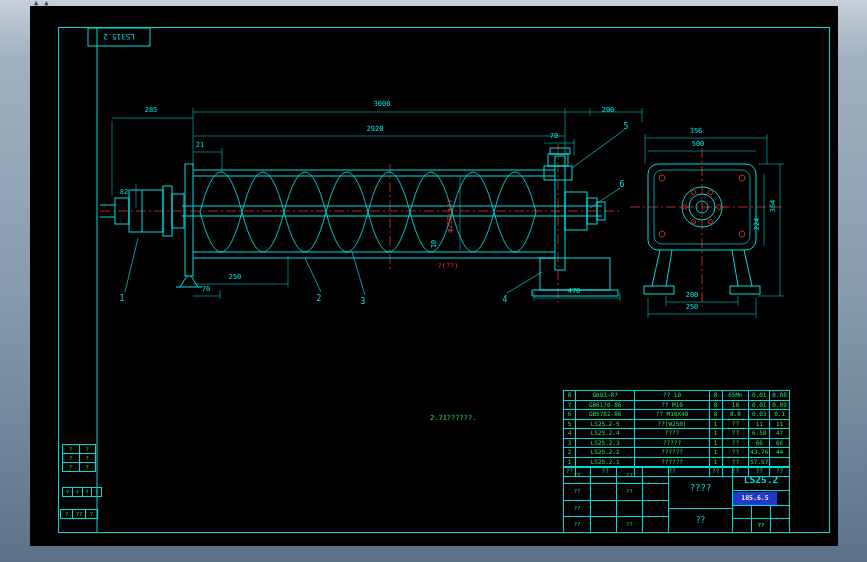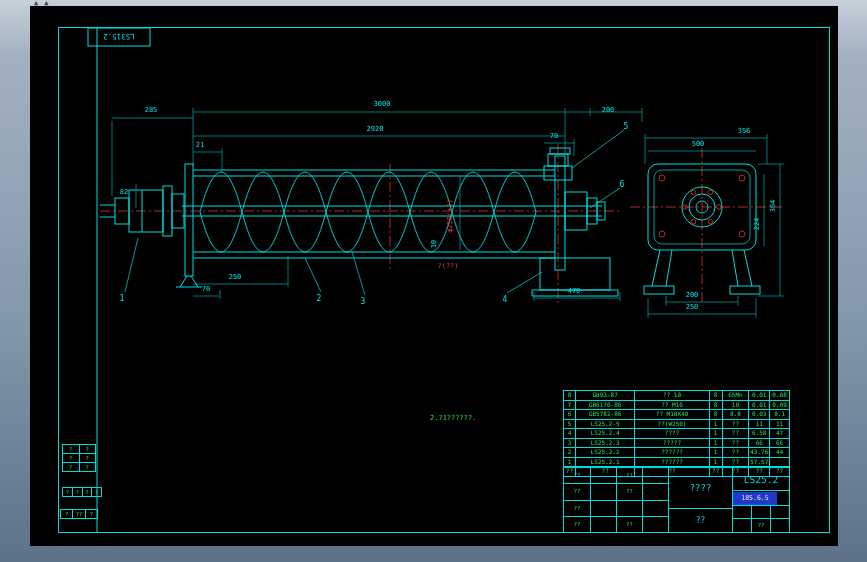--- a/index.html
+++ b/index.html
@@ -33,21 +33,21 @@
   .tblock{position:absolute;left:533px;top:461px;width:227px;height:66px;border:1px solid var(--cyan);box-sizing:border-box;display:flex;}
   .tb-left{width:104px;border-right:1px solid var(--cyan);display:flex;flex-direction:column;}
   .tb-lrow{flex:1;display:flex;border-top:1px solid var(--cyan);}
   .tb-lrow:first-child{border-top:none;}
   .tb-lcell{width:26px;box-sizing:border-box;border-left:1px solid var(--cyan);color:var(--green);font-size:5.5px;line-height:15px;
     text-align:center;overflow:hidden;}
   .tb-lcell:first-child{border-left:none;}
   .tb-mid{width:63px;border-right:1px solid var(--cyan);display:flex;flex-direction:column;}
   .tb-title{height:40px;display:flex;align-items:center;justify-content:center;color:var(--cyan);font-size:9px;border-bottom:1px solid var(--cyan);}
   .tb-sub{flex:1;display:flex;align-items:center;justify-content:center;color:var(--cyan);font-size:8px;}
-  .tb-right{flex:1;display:flex;flex-direction:column;}
+  .tb-right{flex:1;display:flex;flex-direction:column;font-weight:bold;}
   .tb-no{height:22px;display:flex;align-items:center;justify-content:center;color:var(--cyan);font-size:9.5px;border-bottom:1px solid var(--cyan);}
   .tb-daterow{height:14px;display:flex;border-bottom:1px solid var(--cyan);align-items:center;}
   .tb-date{width:44px;background:var(--blue_hl);color:#e9ecff;font-size:6.5px;line-height:13px;text-align:center;}
   .tb-datecell{flex:1;border-left:1px solid var(--cyan);}
   .tb-grid{flex:1;display:flex;flex-direction:column;}
   .tb-grow{flex:1;display:flex;border-top:1px solid var(--cyan);}
   .tb-grow:first-child{border-top:none;}
   .tb-gcell{flex:1;border-left:1px solid var(--cyan);color:var(--green);font-size:5.5px;line-height:13px;text-align:center;}
   .tb-gcell:first-child{border-left:none;}
   
@@ -200,21 +200,21 @@
       <span class="dim" style="left: 544px; top: 285px;">470</span>
       <span class="dim balloon" style="left: 92px; top: 292px;">1</span>
       <span class="dim balloon" style="left: 289px; top: 292px;">2</span>
       <span class="dim balloon" style="left: 333px; top: 295px;">3</span>
       <span class="dim balloon" style="left: 475px; top: 293px;">4</span>
       <span class="dim balloon" style="left: 596px; top: 120px;">5</span>
       <span class="dim balloon" style="left: 592px; top: 178px;">6</span>
       <span class="dim rot red" style="left: 420px; top: 210px;">φ250(±2)</span>
       <span class="dim rot" style="left: 404px; top: 238px;">10</span>
       <span class="dim red" style="left: 418px; top: 260px;">?(??)</span>
-      <span class="dim" style="left: 666px; top: 125px; margin-left: 48px;">356</span>
+      <span class="dim" style="left: 666px; top: 125px;">356</span>
       <span class="dim" style="left: 668px; top: 138px;">500</span>
       <span class="dim rot" style="left: 743px; top: 200px;">364</span>
       <span class="dim rot" style="left: 727px; top: 218px;">224</span>
       <span class="dim" style="left: 662px; top: 289px;">200</span>
       <span class="dim" style="left: 662px; top: 301px;">250</span>
     </div>
 
   <div class="corner-label">LS315.2</div>
   <div class="note">2.?1??????.</div>
 

